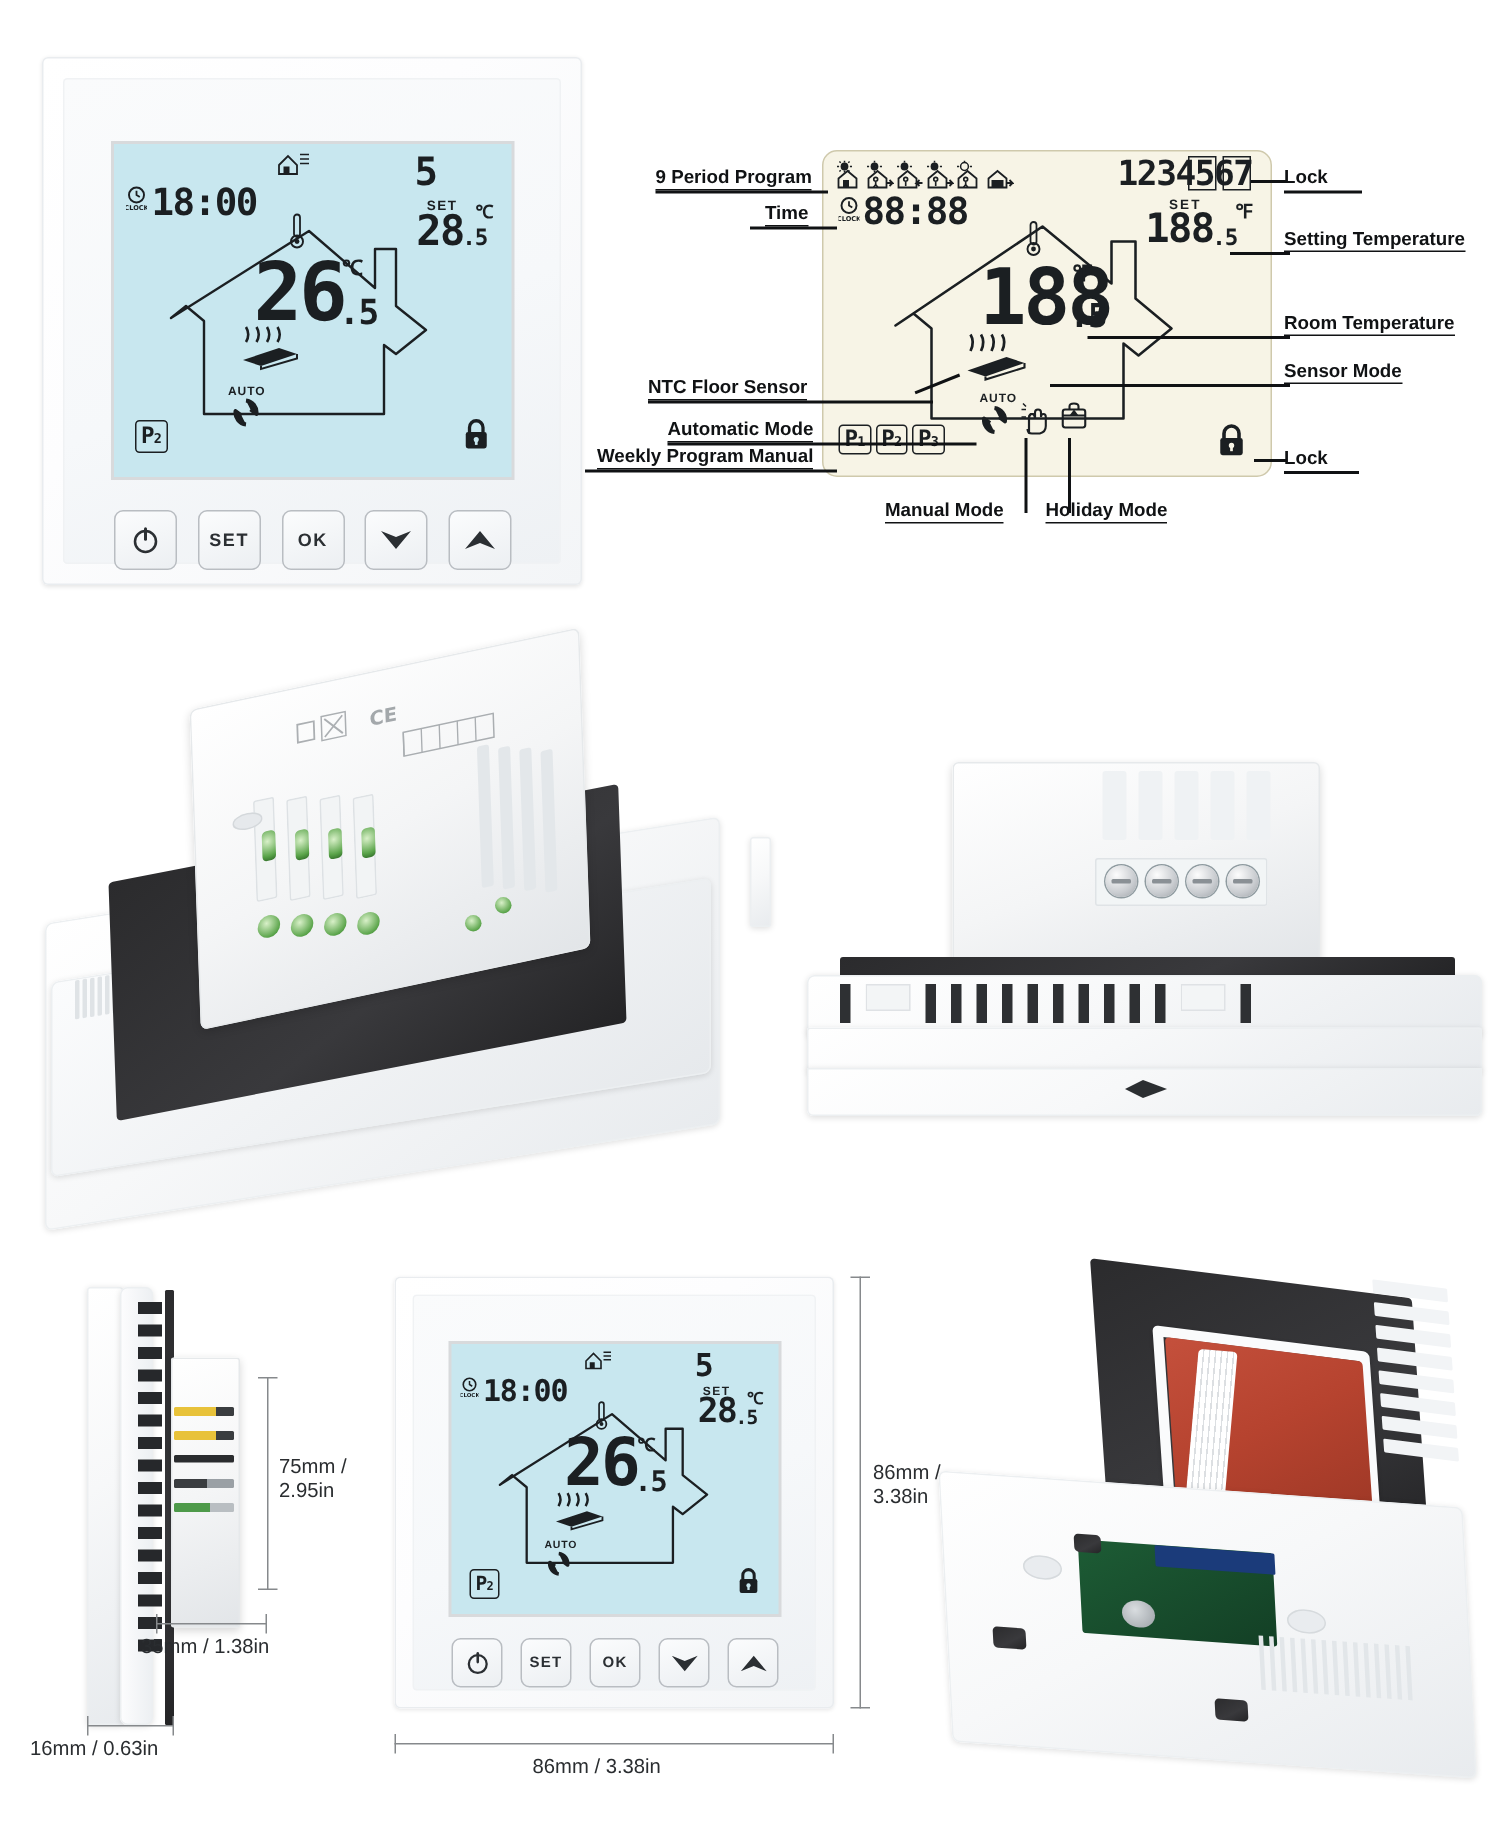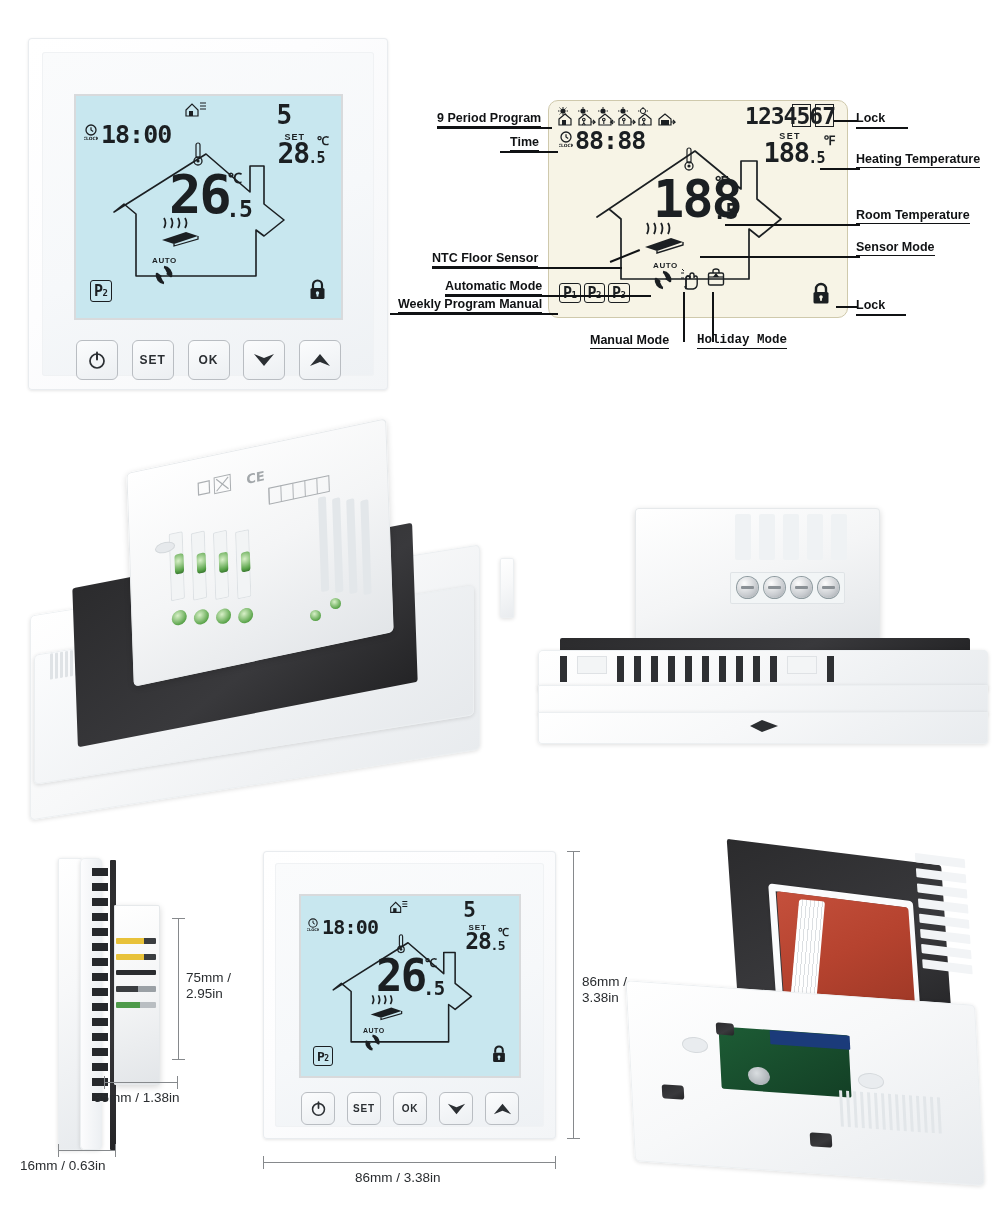--- a/index.html
+++ b/index.html
@@ -364,37 +364,37 @@
     <div class="callout under" style="left:445px; top:279px;">Automatic Mode</div>
     <div class="leader h" style="left:445px; top:295px; width:206px;"></div>
 
     <div class="callout under" style="left:398px; top:297px;">Weekly Program Manual</div>
     <div class="leader h" style="left:390px; top:313px; width:168px;"></div>
 
     <div class="callout" style="left:856px; top:111px;">Lock</div>
     <div class="leader h" style="left:856px; top:127px; width:52px;"></div>
     <div class="leader h" style="left:834px; top:120px; width:24px;"></div>
 
-    <div class="callout under" style="left:856px; top:152px;">Heating Temperature</div>
+    <div class="callout under" style="left:856px; top:152px;">Setting Temperature</div>
     <div class="leader h" style="left:820px; top:168px; width:40px;"></div>
 
     <div class="callout under" style="left:856px; top:208px;">Room Temperature</div>
     <div class="leader h" style="left:725px; top:224px; width:135px;"></div>
 
     <div class="callout under" style="left:856px; top:240px;">Sensor Mode</div>
     <div class="leader h" style="left:700px; top:256px; width:160px;"></div>
 
     <div class="callout" style="left:856px; top:298px;">Lock</div>
     <div class="leader h" style="left:856px; top:314px; width:50px;"></div>
     <div class="leader h" style="left:836px; top:306px; width:22px;"></div>
 
     <div class="callout under" style="left:590px; top:333px;">Manual Mode</div>
     <div class="leader v" style="left:683px; top:292px; height:50px;"></div>
 
-    <div class="callout under" style="left:697px; top:333px;font-family:Liberation Mono, monospace;">Holiday Mode</div>
+    <div class="callout under" style="left:697px; top:333px;">Holiday Mode</div>
     <div class="leader v" style="left:712px; top:292px; height:50px;"></div>
   </div>
 
   <div class="photo" style="left:20px; top:430px; width:480px; height:390px;">
 
     <div class="plate" style="left:10px; top:150px; width:450px; height:205px; transform:skewY(-9deg);"></div>
     <div class="plate" style="left:14px; top:190px; width:440px; height:130px; transform:skewY(-9deg); background:linear-gradient(150deg,#fbfcfd,#e6e9ec);"></div>
 
     <div class="comb" style="left:30px; top:208px; height:26px; transform:skewY(-9deg);">
 

